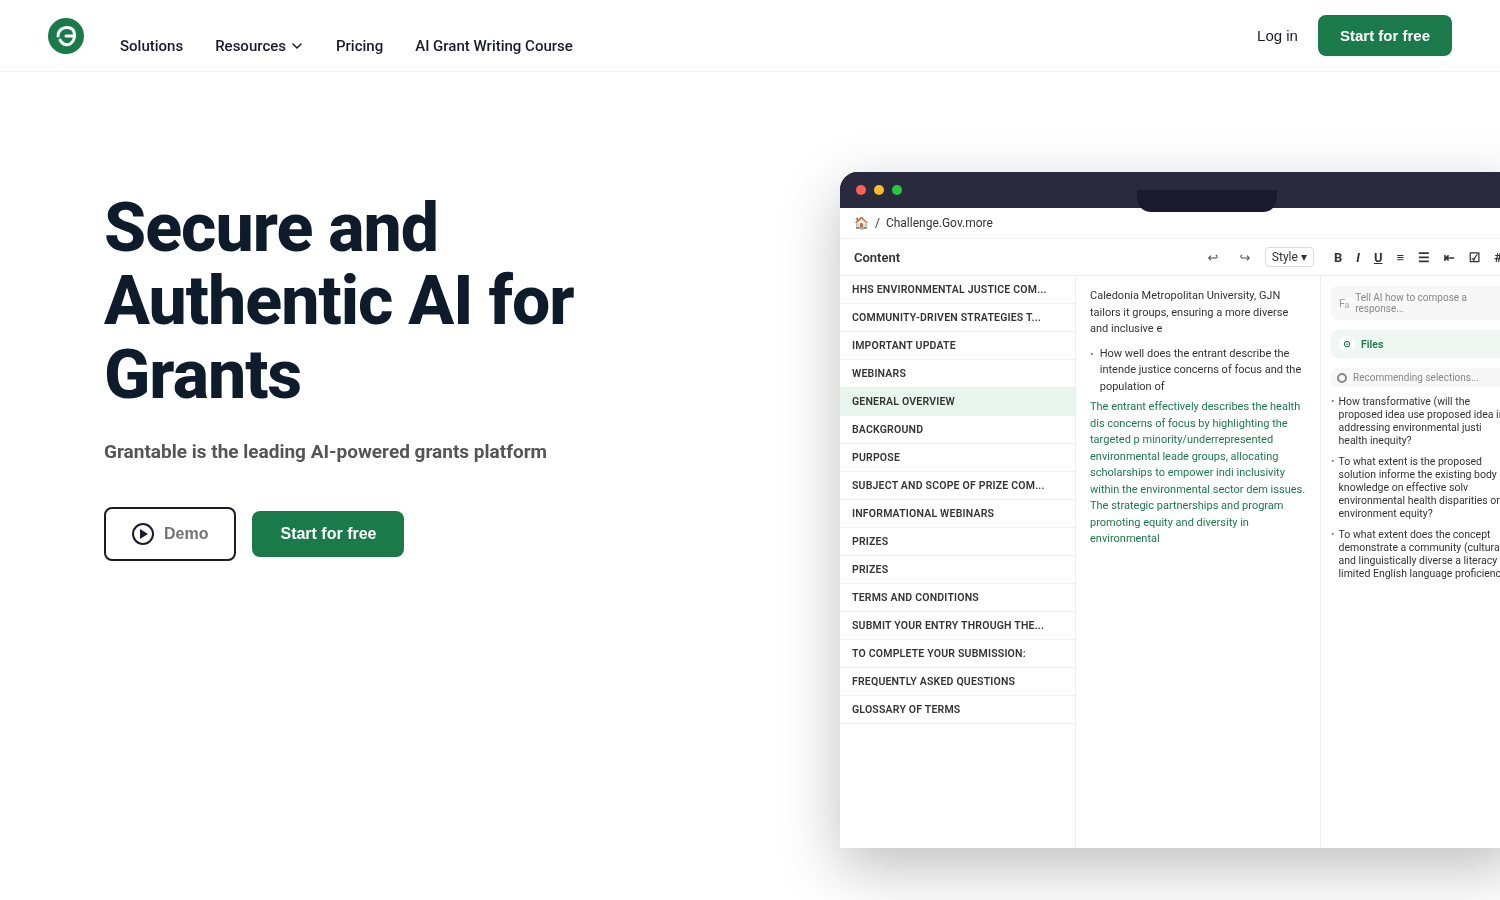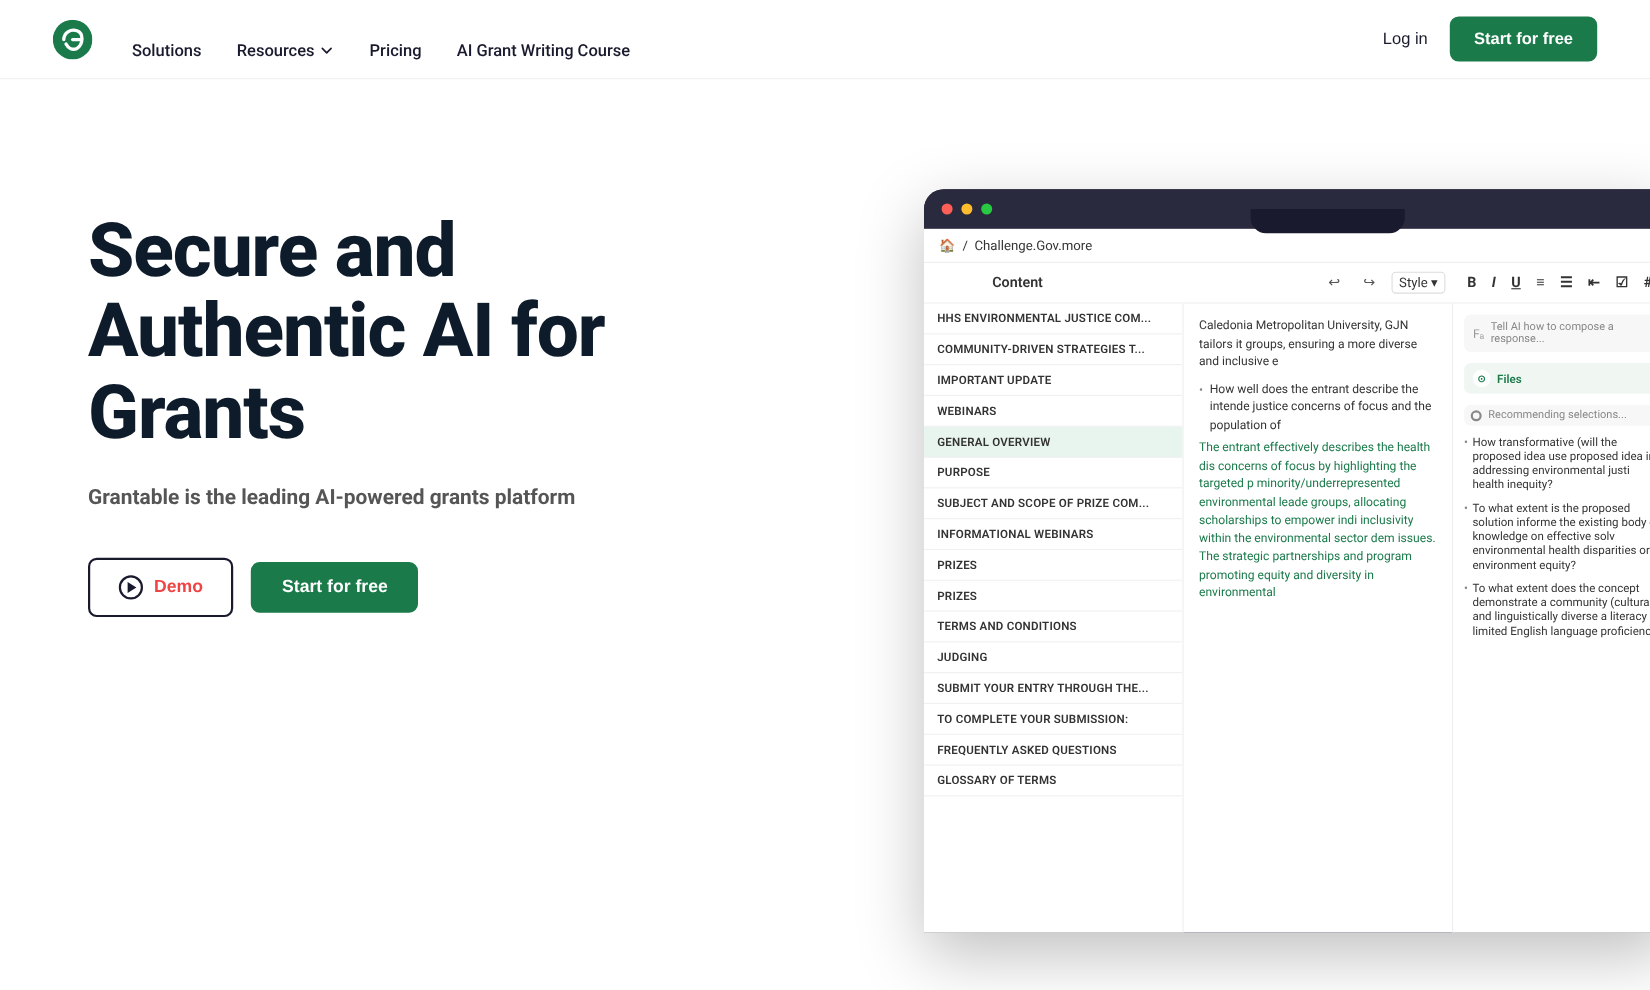--- a/index.html
+++ b/index.html
@@ -104,20 +104,21 @@
       padding: 80px 48px 0 80px;
       gap: 0;
       height: calc(900px - 72px);
       position: relative;
       overflow: hidden;
     }
 
     .hero-text {
       flex: 0 0 620px;
       padding-top: 40px;
+      margin-left: 24px;
     }
 
     .hero-title {
       font-size: 68px;
       font-weight: 800;
       color: #0d1b2a;
       line-height: 1.08;
       letter-spacing: -1px;
       margin-bottom: 28px;
     }
@@ -134,21 +135,21 @@
       gap: 16px;
       align-items: center;
     }
 
     .btn-demo {
       display: flex;
       align-items: center;
       gap: 10px;
       border: 2px solid #1a1a2e;
       background: #ffffff;
-      color: #ef4444;
+      color: #737373;
       border-radius: 8px;
       padding: 14px 26px;
       font-size: 16px;
       font-weight: 600;
       cursor: pointer;
     }
 
     .play-icon-circle {
       width: 22px;
       height: 22px;
@@ -254,21 +255,20 @@
       padding: 6px 14px;
       gap: 8px;
       border-bottom: 1px solid #eee;
     }
 
     .app-toolbar-title {
       font-size: 13px;
       font-weight: 600;
       color: #333;
       flex: 1;
-      margin-left: 48px;
     }
 
     .toolbar-icon-btn {
       width: 24px;
       height: 24px;
       display: flex;
       align-items: center;
       justify-content: center;
       cursor: pointer;
       color: #555;
@@ -534,27 +534,27 @@
         </div>
 
         <div class="app-body">
 
           <div class="sidebar">
             <div class="sidebar-item">HHS ENVIRONMENTAL JUSTICE COM...</div>
             <div class="sidebar-item">COMMUNITY-DRIVEN STRATEGIES T...</div>
             <div class="sidebar-item">IMPORTANT UPDATE</div>
             <div class="sidebar-item">WEBINARS</div>
             <div class="sidebar-item" style="background:#e8f5ee;">GENERAL OVERVIEW</div>
+            <div class="sidebar-item">BACKGROUND</div>
             <div class="sidebar-item">PURPOSE</div>
             <div class="sidebar-item">SUBJECT AND SCOPE OF PRIZE COM...</div>
             <div class="sidebar-item">INFORMATIONAL WEBINARS</div>
             <div class="sidebar-item">PRIZES</div>
             <div class="sidebar-item">PRIZES</div>
             <div class="sidebar-item">TERMS AND CONDITIONS</div>
-            <div class="sidebar-item">JUDGING</div>
             <div class="sidebar-item">SUBMIT YOUR ENTRY THROUGH THE...</div>
             <div class="sidebar-item">TO COMPLETE YOUR SUBMISSION:</div>
             <div class="sidebar-item">FREQUENTLY ASKED QUESTIONS</div>
             <div class="sidebar-item">GLOSSARY OF TERMS</div>
 
           </div>
 
           <div class="main-content">
             <p>Caledonia Metropolitan University, GJN tailors it groups, ensuring a more diverse and inclusive e</p>
             <div class="bullet-item">

